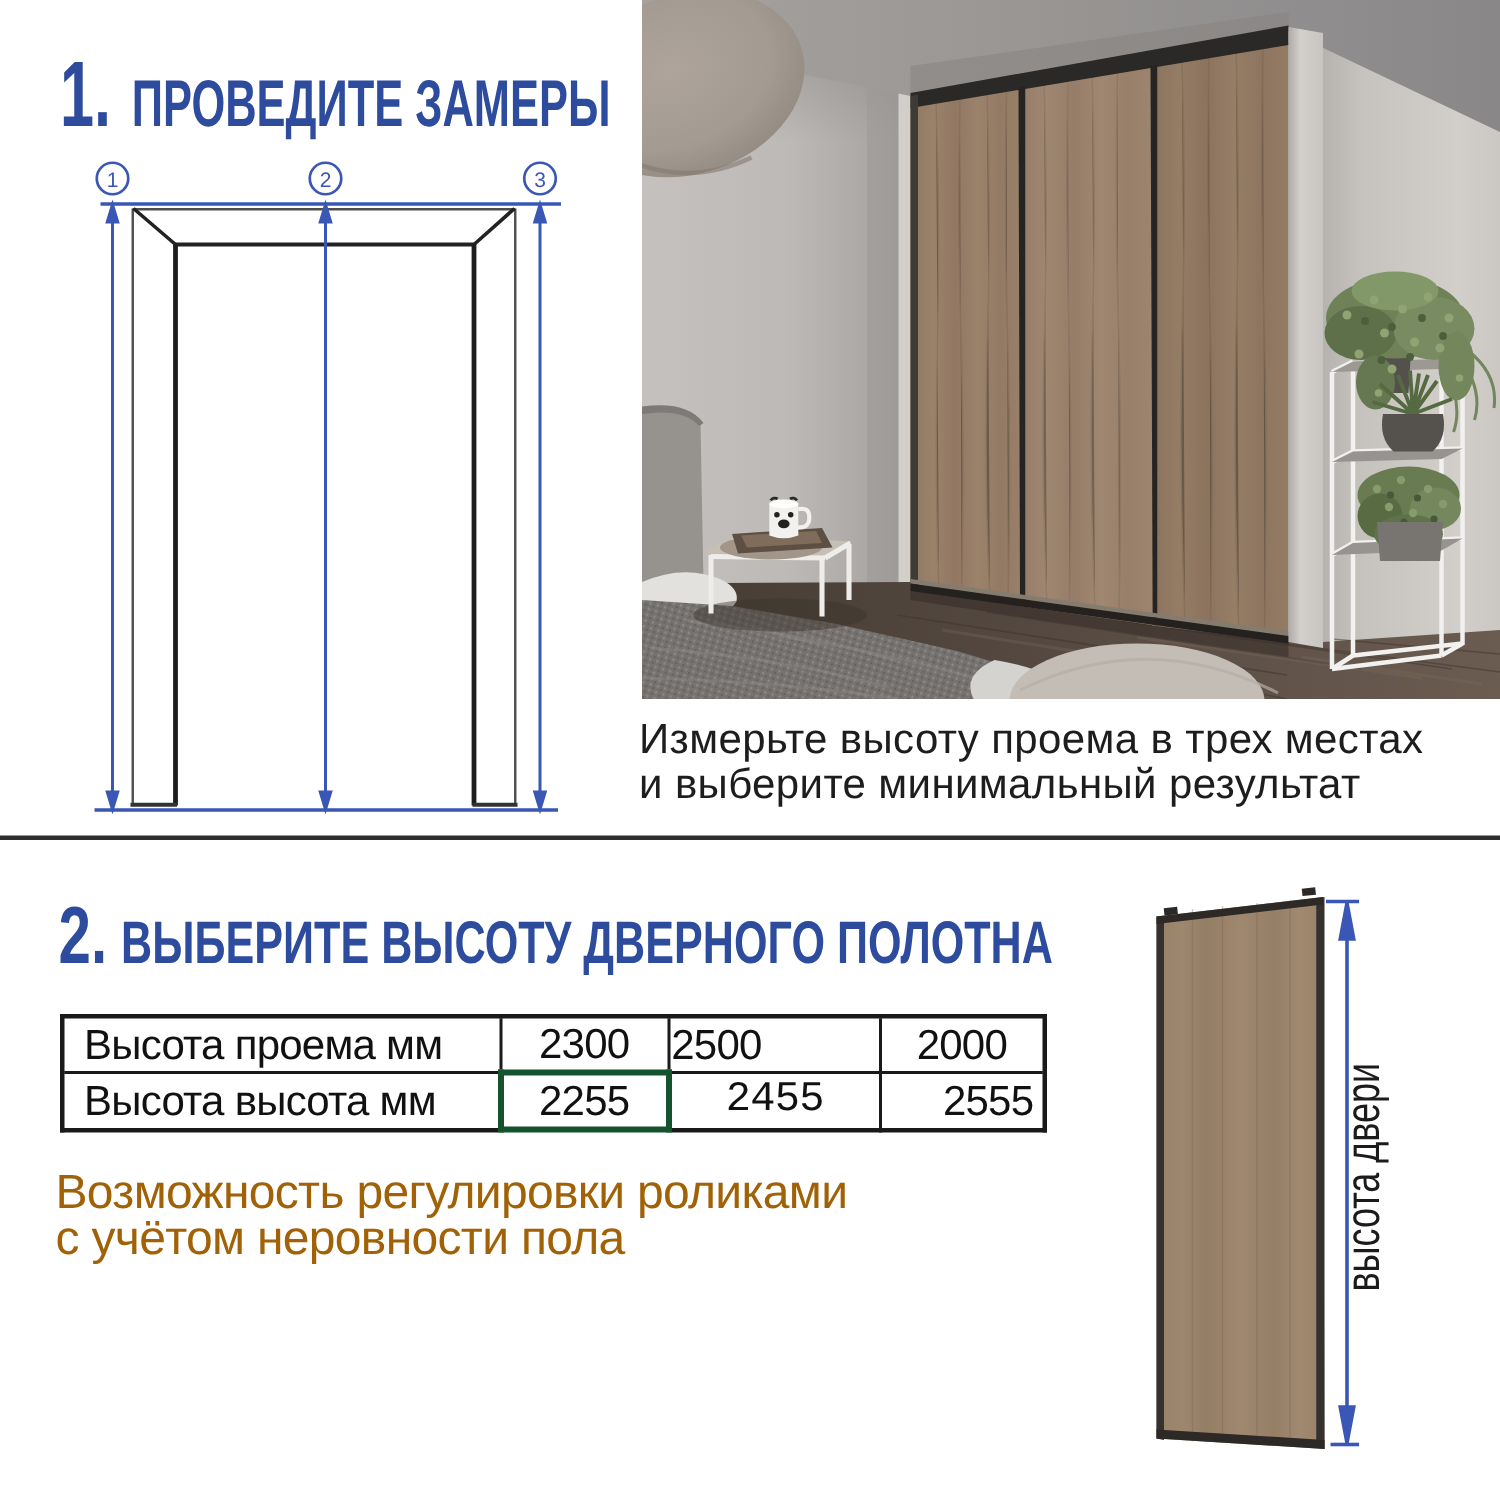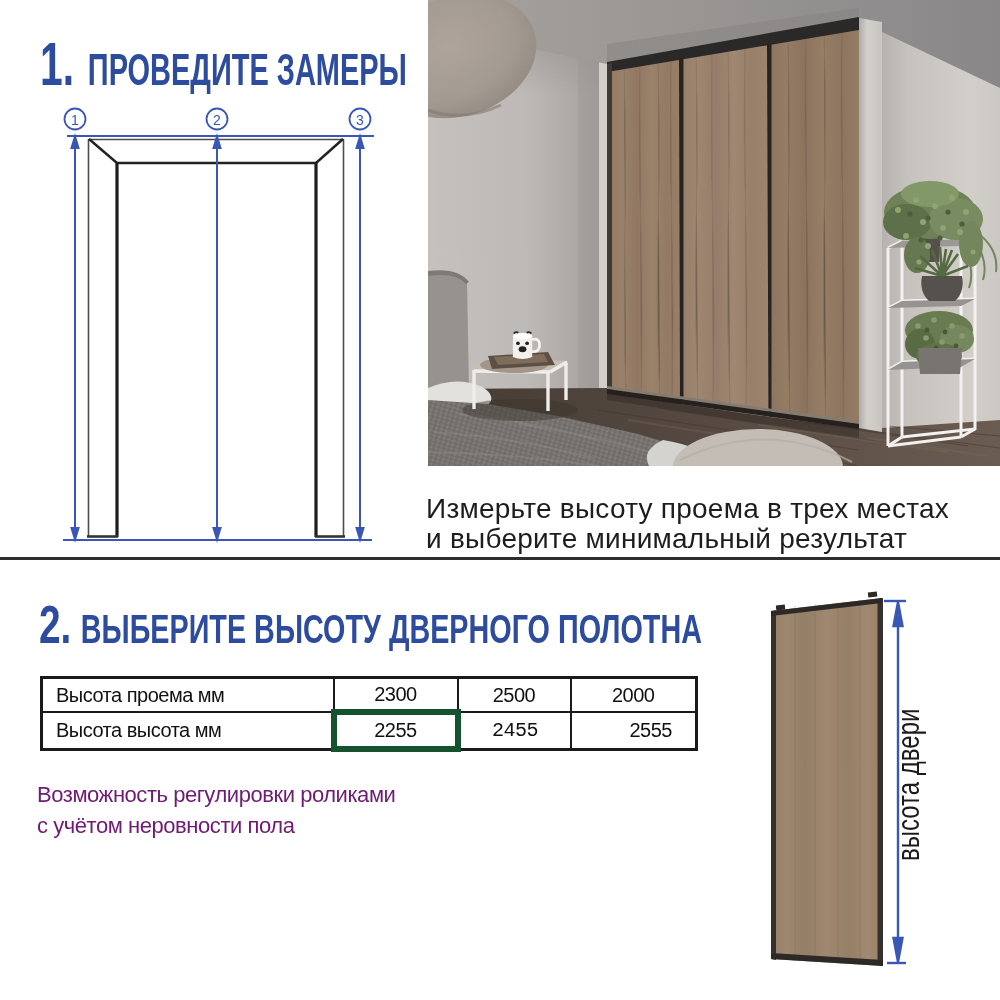--- a/index.html
+++ b/index.html
@@ -320,48 +320,48 @@
     <path d="M84 335 h21 v23 q-10.5 4 -21 0 z" fill="#f3f1ee"></path>
     <path d="M105 339 q8 -2 8 6 q0 8 -9 7" fill="none" stroke="#f3f1ee" stroke-width="3"></path>
     <ellipse cx="94.5" cy="335" rx="10.5" ry="3.2" fill="#fdfdfc"></ellipse>
     <path d="M85 332.5 a3.5 3.5 0 0 1 5 -1 M99 331.5 a3.5 3.5 0 0 1 5 1" stroke="#2a2a2a" stroke-width="2" fill="none"></path>
     <circle cx="89.5" cy="343" r="2" fill="#222"></circle>
     <circle cx="99.5" cy="343" r="2" fill="#222"></circle>
     <ellipse cx="94.5" cy="349.5" rx="4.2" ry="3.2" fill="#222"></ellipse>
   </g>
 </svg>
 
-<div class="abs" style="left:426px;top:494px;font-size:28px;line-height:30px;color:#1d1d1d;letter-spacing:0.25px;">
+<div class="abs" style="left:426px;top:478px;font-size:28px;line-height:30px;color:#1d1d1d;letter-spacing:0.25px;">
 Измерьте высоту проема в трех местах<br>и выберите минимальный результат
 </div>
 
 <div class="abs" style="left:0;top:557px;width:1000px;height:3px;background:#2e2e2e;"></div>
 
 <div class="abs blue" style="left:39px;top:597px;white-space:nowrap;transform:scaleX(0.719);transform-origin:0 0;">
   <span style="font:bold 54px/54px 'Liberation Sans';">2.</span><span style="font:bold 40px/54px 'Liberation Sans';margin-left:13px;">ВЫБЕРИТЕ ВЫСОТУ ДВЕРНОГО ПОЛОТНА</span>
 </div>
 
-<table class="abs" style="left:40px;top:676px;width:658px;height:76px;border-collapse:collapse;border:3px solid #1a1a1a;table-layout:fixed;font-size:20px;color:#111;letter-spacing:-0.5px;" cellspacing="0">
+<table class="abs" style="left:40px;top:676px;width:658px;height:76px;border-collapse:collapse;border:3px solid #1a1a1a;table-layout:fixed;font-size:28px;color:#111;letter-spacing:-0.5px;" cellspacing="0">
   <tbody>
       <tr>
     <td style="border:2px solid #1a1a1a;width:292px;padding-left:13px;box-sizing:border-box;">Высота проема мм</td>
-    <td style="border:2px solid #1a1a1a;width:124px;text-align:center;box-sizing:border-box;margin-top:12px;">2300</td>
-    <td style="border:2px solid #1a1a1a;width:113px;text-align:center;box-sizing:border-box;">2500</td>
+    <td style="border:2px solid #1a1a1a;width:112px;text-align:center;box-sizing:border-box;margin-top:12px;">2300</td>
+    <td style="border:2px solid #1a1a1a;width:141px;box-sizing:border-box;">2500</td>
     <td style="border:2px solid #1a1a1a;text-align:center;">2000</td>
   </tr>
   <tr>
     <td style="border:2px solid #1a1a1a;padding-left:13px;">Высота высота мм</td>
-    <td style="border:6px solid #14532d;text-align:center;">2255</td>
+    <td style="border:4px solid #14532d;text-align:center;">2255</td>
     <td style="border:2px solid #1a1a1a;text-align:center;font-family:Liberation Mono, monospace;">2455</td>
     <td style="border:2px solid #1a1a1a;text-align:center;padding-left:36px;">2555</td>
   </tr>
 </tbody>
   </table>
 
-<div class="abs" style="left:37px;top:779px;font-size:22px;line-height:31px;color:#701a75;letter-spacing:-0.45px;">
+<div class="abs" style="left:37px;top:779px;font-size:32px;line-height:31px;color:#a16207;letter-spacing:-0.45px;">
 Возможность регулировки роликами<br>с учётом неровности пола
 </div>
 
 <svg class="abs" style="left:740px;top:580px;" width="200" height="420" viewBox="0 0 200 420">
   <defs>
     <linearGradient id="doorwood" x1="0" y1="0" x2="1" y2="0">
       <stop offset="0" stop-color="#988169"></stop>
       <stop offset="0.15" stop-color="#9e876f"></stop>
       <stop offset="0.3" stop-color="#957e66"></stop>
       <stop offset="0.5" stop-color="#9f886f"></stop>

